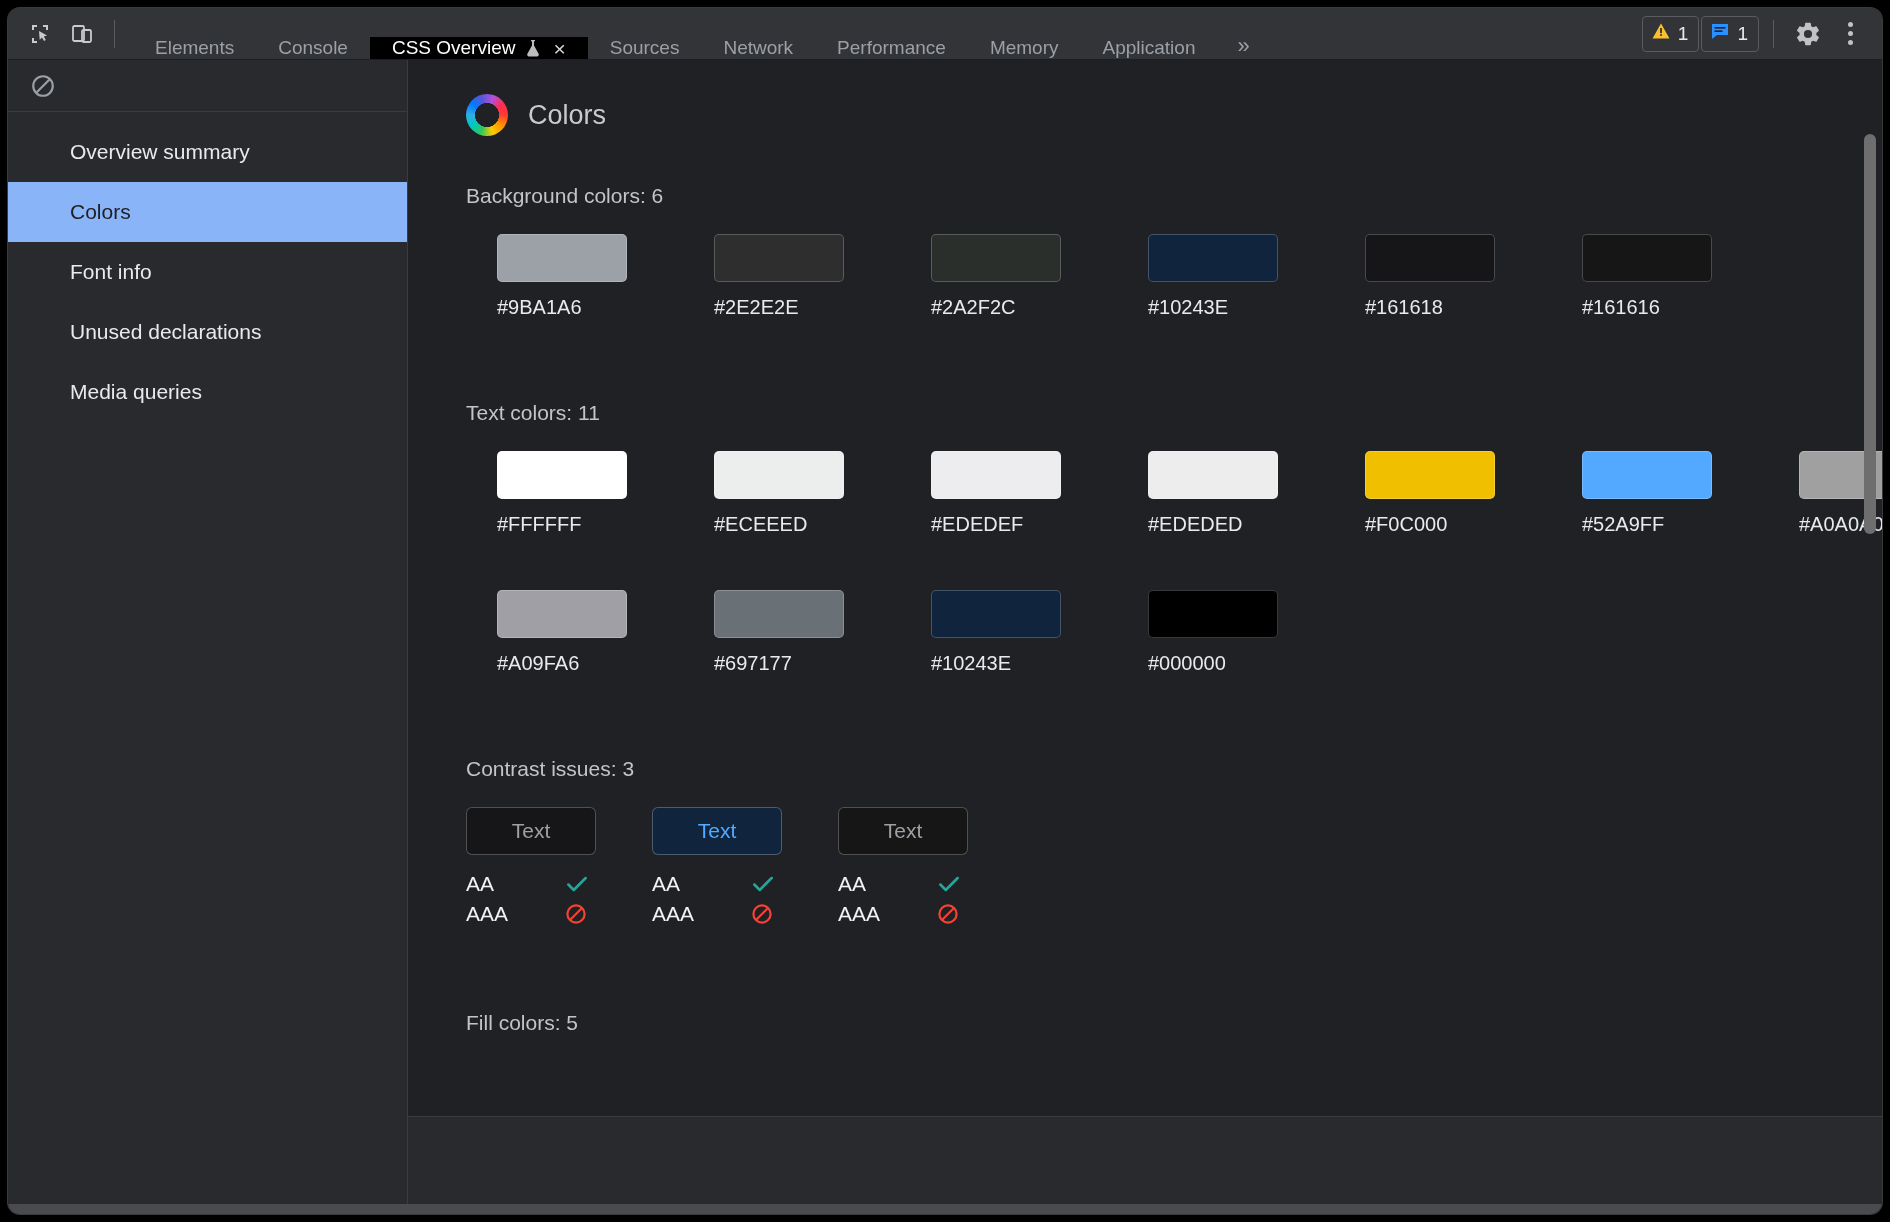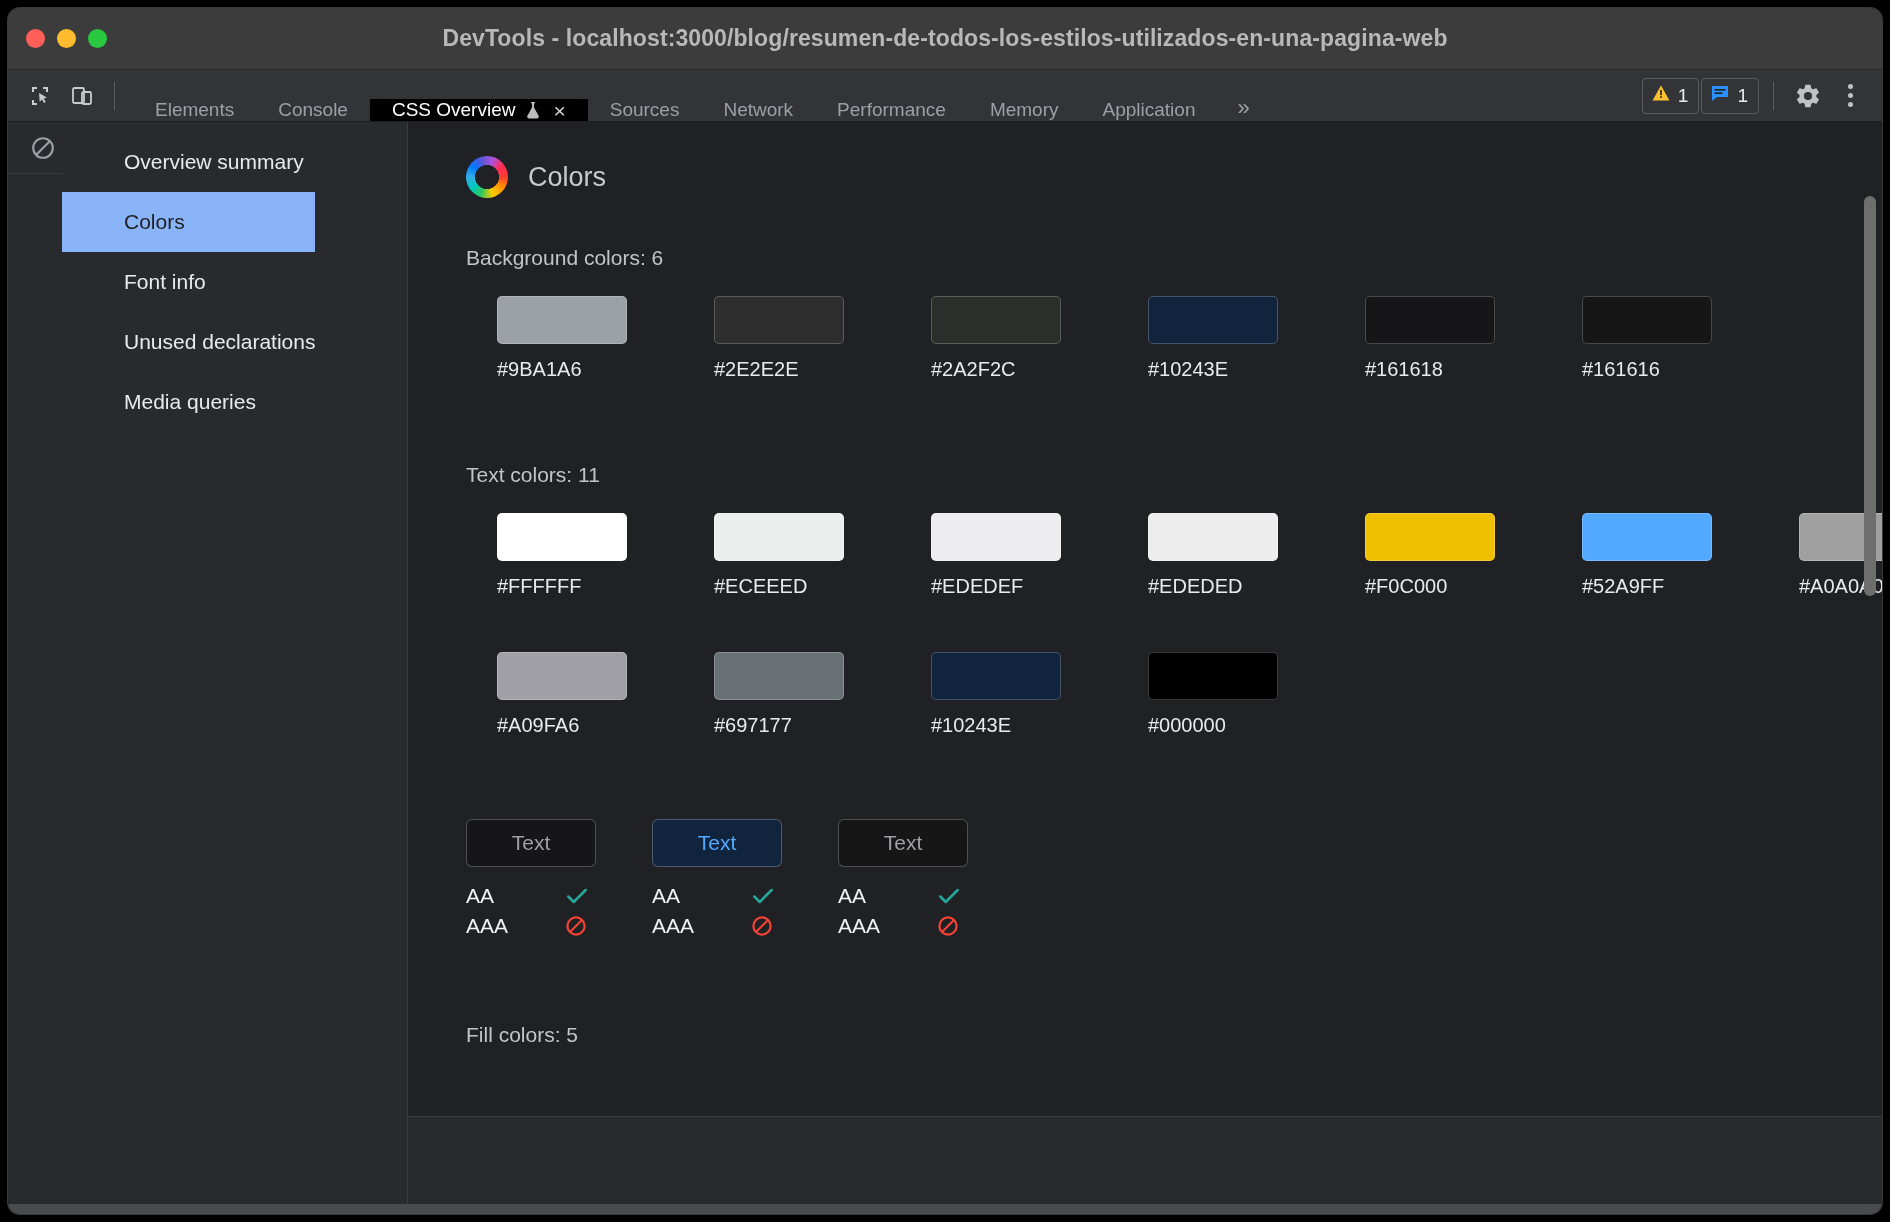--- a/index.html
+++ b/index.html
@@ -117,20 +117,21 @@
 
   
   .body { flex: 1; display: flex; min-height: 0; background: #202124; }
 
   .sidebar {
     width: 400px;
     flex: 0 0 400px;
     background: #282a2d;
     border-right: 1px solid #3a3c3f;
     display: flex;
+    flex-direction: column;
   }
   .sidebar-toolbar {
     height: 52px;
     flex: 0 0 52px;
     border-bottom: 1px solid #3a3c3f;
     display: flex; align-items: center;
     padding-left: 16px;
   }
   .clear-btn {
     width: 38px; height: 38px;
@@ -248,28 +249,20 @@
   .footer-strip {
     height: 10px;
     background: #4a4b4e;
   }
 </style>
 </head>
 <body>
 
 <div class="window">
 
-  <div class="titlebar">
-    <div class="traffic">
-      <span class="dot red"></span>
-      <span class="dot yellow"></span>
-      <span class="dot green"></span>
-    </div>
-    <div class="window-title">DevTools - localhost:3000/blog/resumen-de-todos-los-estilos-utilizados-en-una-pagina-web</div>
-  </div>
 
   <div class="tabbar">
     <div class="tool-icons">
       <span class="ticon">
         <svg width="24" height="24" viewBox="0 0 24 24">
           <path d="M4 3h5v2H6v3H4V3zM20 3v5h-2V5h-3V3h5zM4 16h2v3h3v2H4v-5z" fill="#c8cacd"></path>
           <path d="M11 9l8 4.5-3.2.9 2 3.6-1.8 1-2-3.6-2.3 2.4z" fill="#c8cacd"></path>
         </svg>
       </span>
       <span class="ticon">
@@ -474,20 +467,21 @@
               <div class="swatch-item">
                 <div class="swatch" style="background: rgb(0, 0, 0);"></div>
                 <div class="swatch-label">#000000</div>
               </div>
             </div>
           </div>
 
           <div class="sect-gap"></div>
 
           <div class="section">
+            <div class="section-label">Contrast issues: 3</div>
             <div class="contrast-row">
 
               <div class="contrast-item">
                 <div class="contrast-box" style="background: rgb(22, 22, 24); color: rgb(160, 160, 160);">
                   <span>Text</span>
                 </div>
                 <div class="aa-lines">
                   <div class="aa-line">
                     <span class="lbl">AA</span>
                     <span class="mark">

